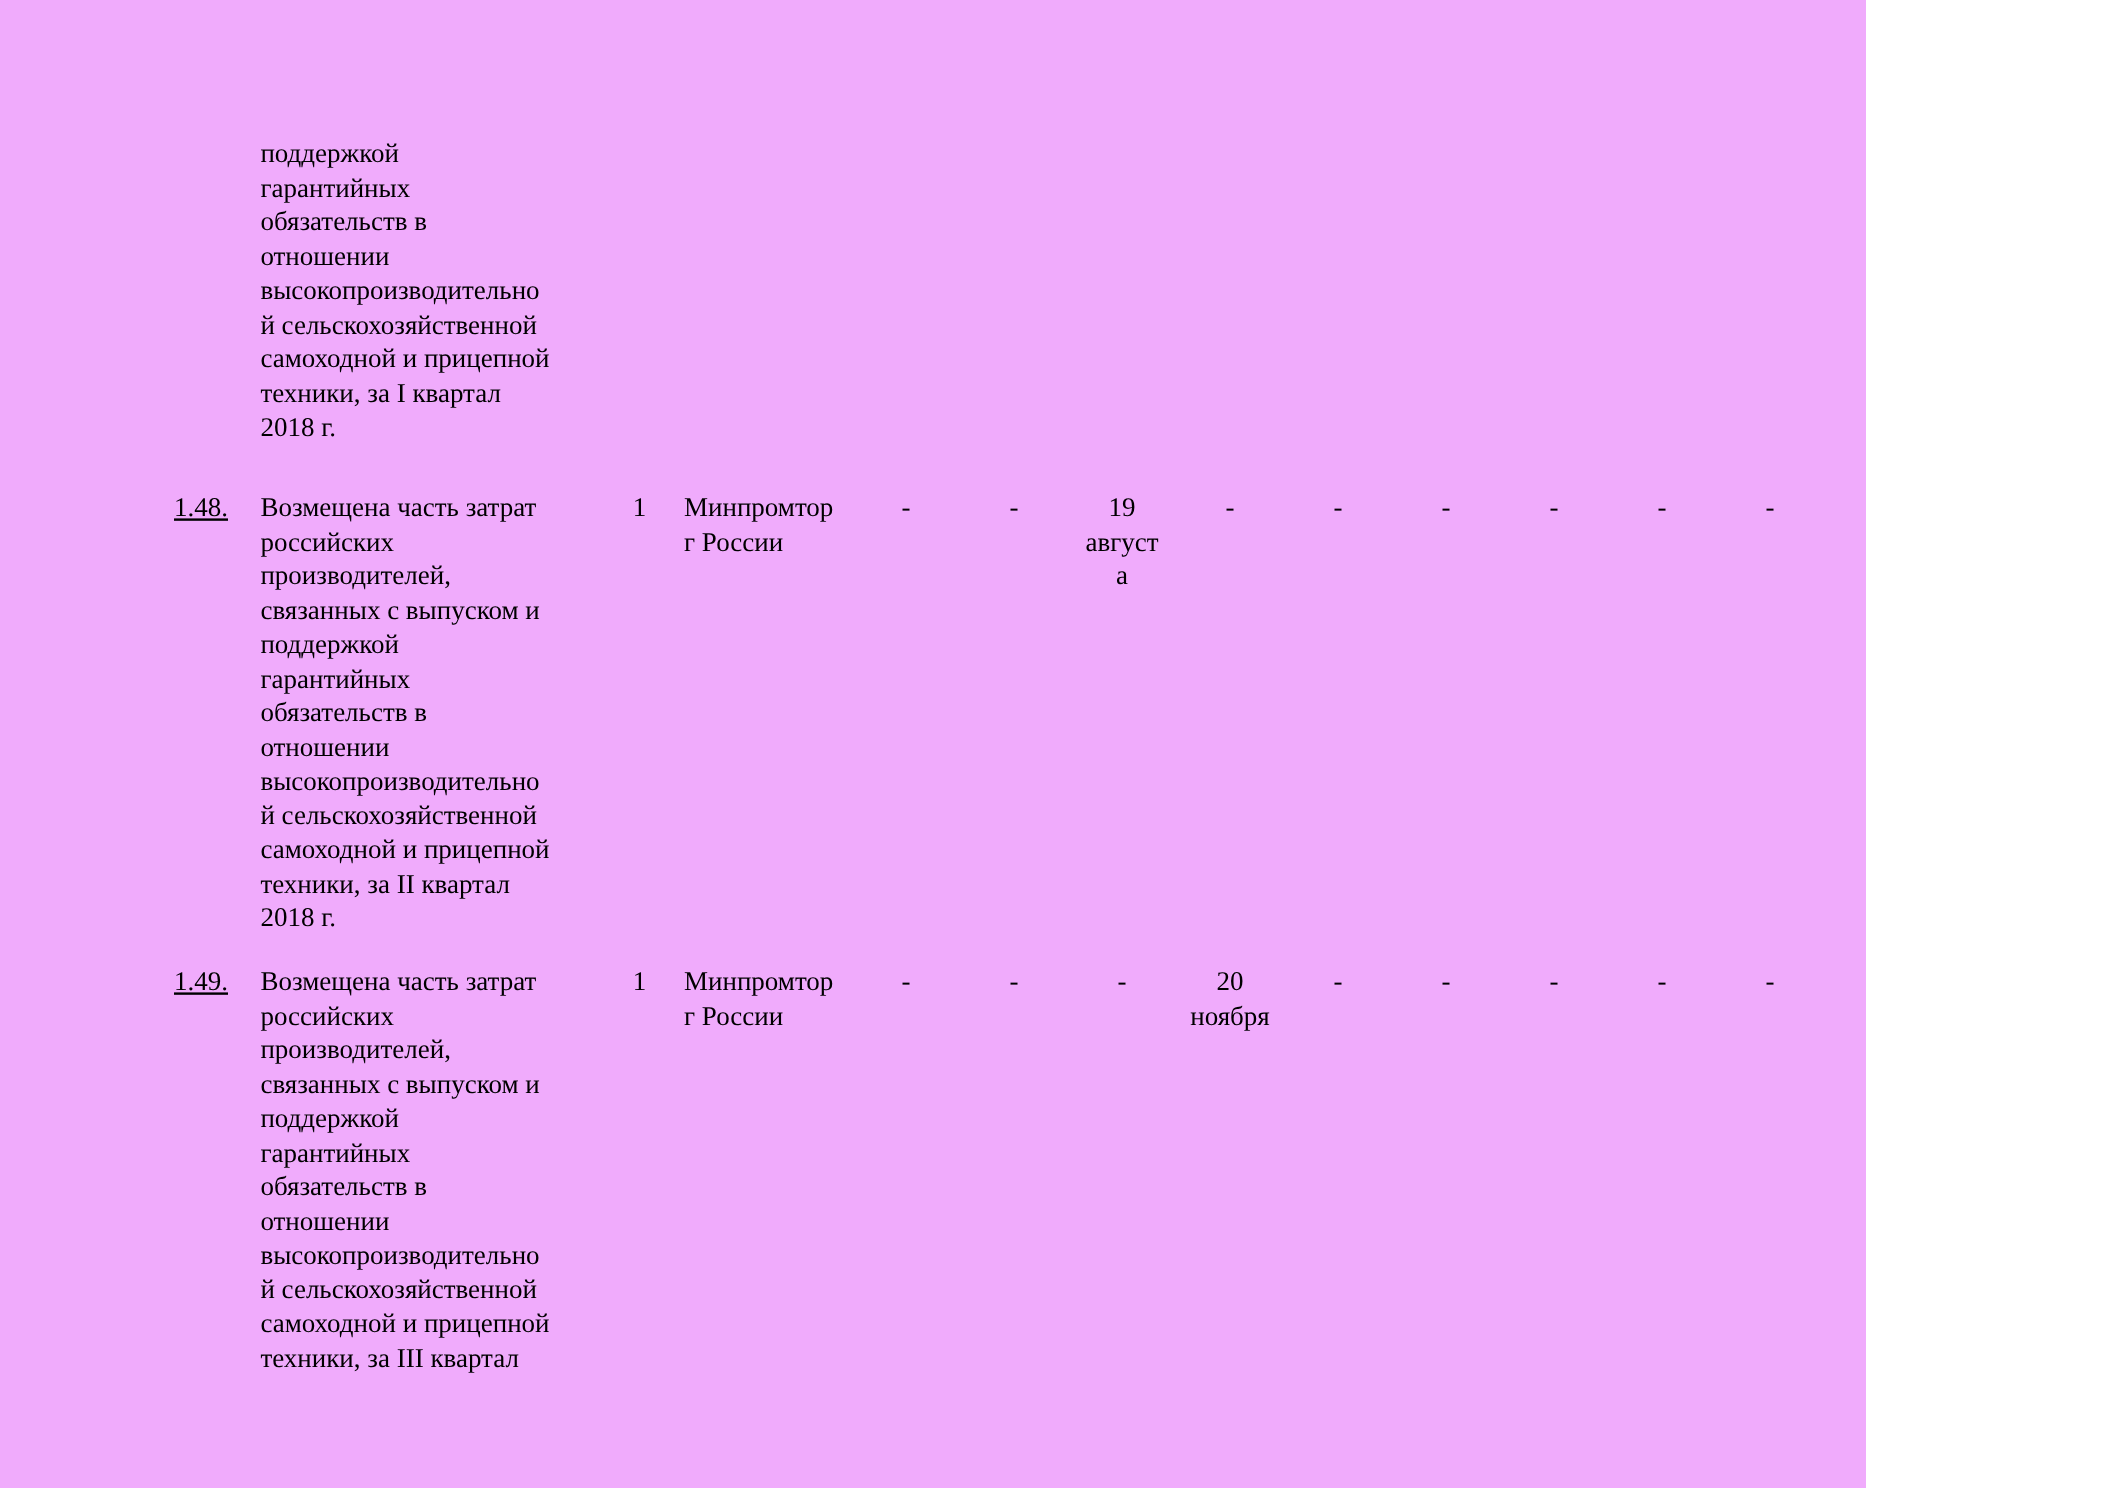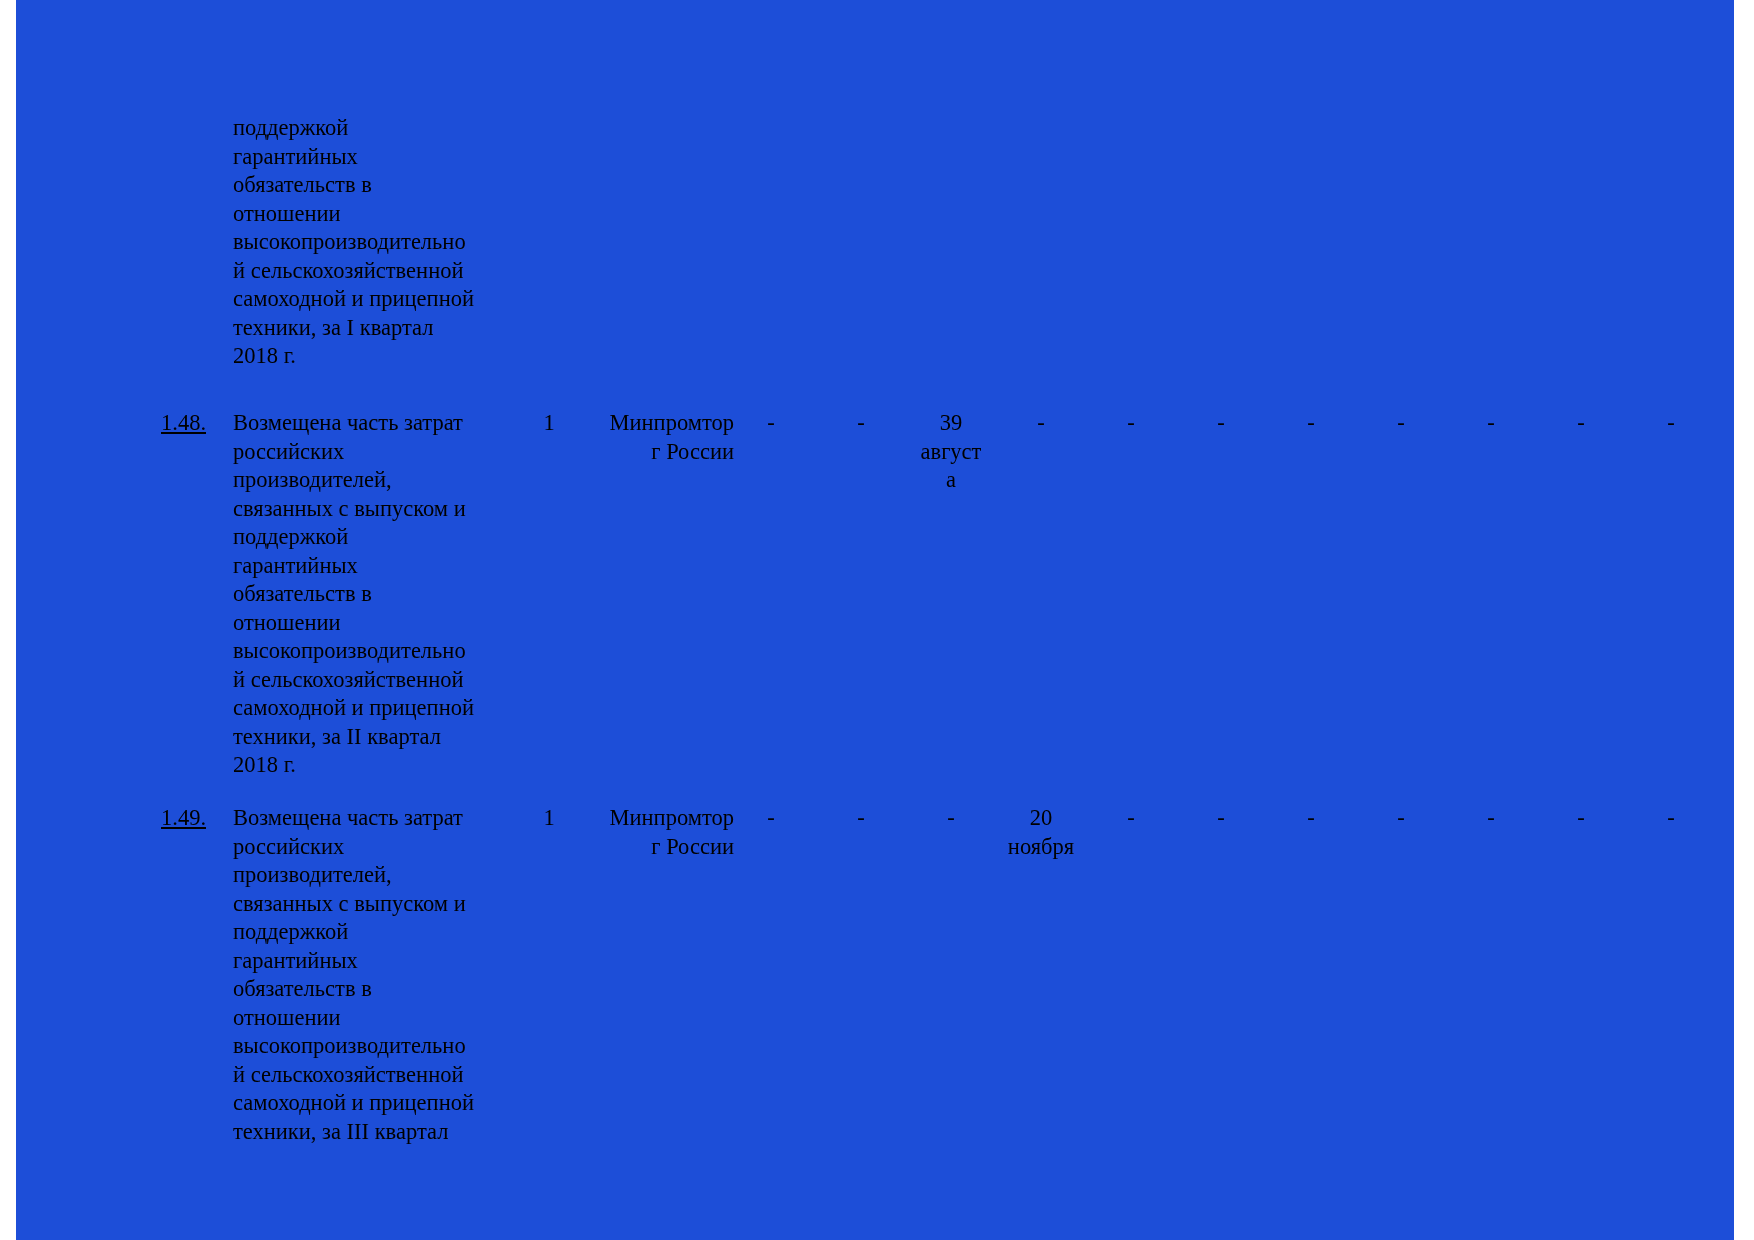--- a/index.html
+++ b/index.html
@@ -8,38 +8,38 @@
     background: #ffffff;
     color: #000000;
     font-family: "Liberation Serif", "DejaVu Serif", serif;
     font-size: 22.5px;
     line-height: 28.5px;
     overflow: hidden;
     position: relative;
   }
   .page {
     position: absolute;
-    left: 16px; top: 0;
-    width: 1718px; height: 1240px;
-    background: #1d4ed8;
+    left: 0; top: 0;
+    width: 1555px; height: 1240px;
+    background: #f0abfc;
     overflow: hidden;
   }
   .table-row { position: absolute; left: 0; width: 1754px; }
   .row-cont { top: 114px; }
   .row-148  { top: 409px; }
   .row-149  { top: 804px; }
   .cell {
     position: absolute;
     top: 0;
     white-space: pre-line;
   }
   .cell-num  { left: 145px; width: 62px; text-decoration: underline;  }
   .cell-task { left: 217px; width: 278px; }
   .cell-qty  { left: 511px; width: 44px;  text-align: center; }
-  .cell-resp { left: 570px; width: 148px; text-align: right; }
+  .cell-resp { left: 570px; width: 148px; }
   .cell-period { width: 90px; text-align: center; }
   .p0  { left: 710px;  }
   .p1  { left: 800px;  }
   .p2  { left: 890px;  }
   .p3  { left: 980px;  }
   .p4  { left: 1070px; }
   .p5  { left: 1160px; }
   .p6  { left: 1250px; }
   .p7  { left: 1340px; }
   .p8  { left: 1430px; }
@@ -77,21 +77,21 @@
 высокопроизводительно
 й сельскохозяйственной
 самоходной и прицепной
 техники, за II квартал
 2018 г.</div>
     <div class="cell cell-qty">1</div>
     <div class="cell cell-resp">Минпромтор
 г России</div>
     <div class="cell cell-period p0">-</div>
     <div class="cell cell-period p1">-</div>
-    <div class="cell cell-period p2">39
+    <div class="cell cell-period p2">19
 август
 а</div>
     <div class="cell cell-period p3">-</div>
     <div class="cell cell-period p4">-</div>
     <div class="cell cell-period p5">-</div>
     <div class="cell cell-period p6">-</div>
     <div class="cell cell-period p7">-</div>
     <div class="cell cell-period p8">-</div>
     <div class="cell cell-period p9">-</div>
     <div class="cell cell-period p10">-</div>

